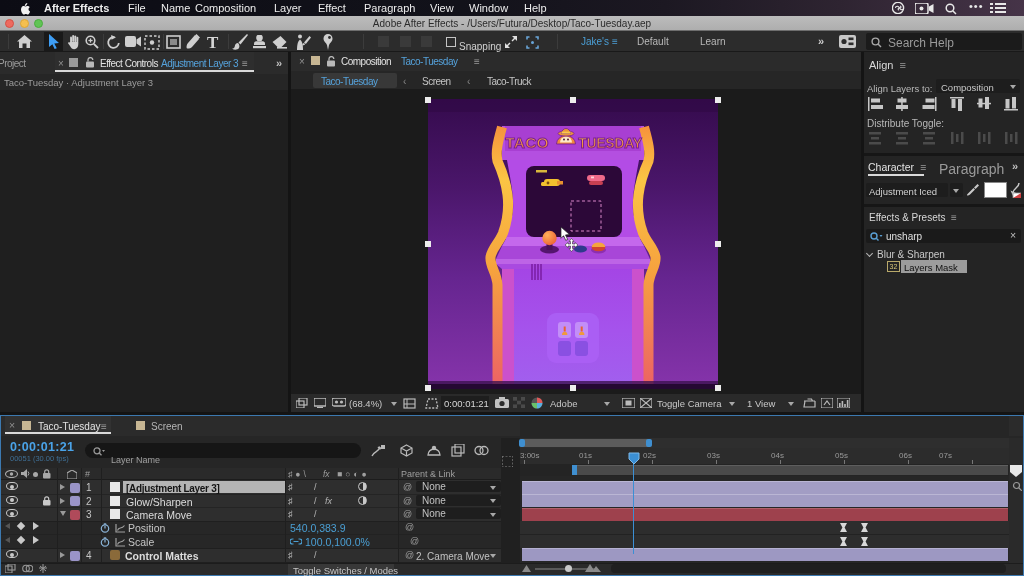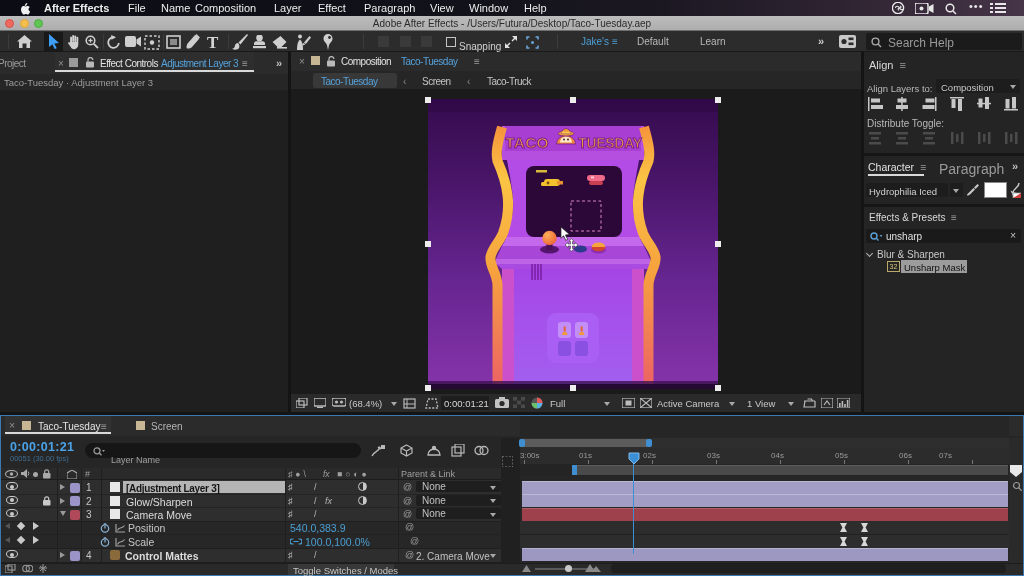--- a/index.html
+++ b/index.html
@@ -306,31 +306,31 @@
           <rect x="0" y="7.4" width="4" height="3.6"></rect>
           <rect x="8" y="7.4" width="4" height="3.6"></rect>
         </g>
       </svg>
     <svg class="icon" style="left:240px;top:3px" width="12" height="12" viewBox="0 0 12 12">
         <circle cx="6" cy="6" r="5.5" fill="#555"></circle>
         <path d="M6 6 L6 .5 A5.5 5.5 0 0 1 11.5 6z" fill="#e05a5a"></path>
         <path d="M6 6 L11.5 6 A5.5 5.5 0 0 1 6 11.5z" fill="#5ab0e0"></path>
         <path d="M6 6 L6 11.5 A5.5 5.5 0 0 1 .5 6z" fill="#6ac06a"></path>
       </svg>
-    <div class="a" style="left:259px;top:4px;font-size:9.5px;color:#c9c9c9">Full</div>
+    <div class="a" style="left:259px;top:4px;font-size:9.5px;color:#c9c9c9">Adobe</div>
     <div class="dar" style="left:313px;top:8px"></div>
     <svg class="icon" style="left:331px;top:4px" width="13" height="10" viewBox="0 0 13 10">
         <rect x="0" y="0" width="13" height="10" fill="none" stroke="#bbb" stroke-width="1.3"></rect>
         <rect x="3.5" y="2.5" width="6" height="5" fill="#bbb"></rect>
       </svg>
     <svg class="icon" style="left:349px;top:4px" width="12" height="10" viewBox="0 0 12 10">
         <rect x="0" y="0" width="12" height="10" fill="none" stroke="#bbb" stroke-width="1.3"></rect>
         <path d="M0 0 L12 10 M12 0 L0 10" stroke="#bbb" stroke-width="1.2"></path>
       </svg>
-    <div class="a" style="left:366px;top:4px;font-size:9.5px;color:#c9c9c9">Active Camera</div>
+    <div class="a" style="left:366px;top:4px;font-size:9.5px;color:#c9c9c9">Toggle Camera</div>
     <div class="dar" style="left:438px;top:8px"></div>
     <div class="a" style="left:456px;top:4px;font-size:9.5px;color:#c9c9c9">1 View</div>
     <div class="dar" style="left:497px;top:8px"></div>
     <svg class="icon" style="left:512px;top:4px" width="13" height="10" viewBox="0 0 13 10">
         <path d="M1 3 h11 M2 3 L1 9 h11 L12 3 M4.5 1 h4 l1 2" fill="none" stroke="#bbb" stroke-width="1.2"></path>
       </svg>
     <svg class="icon" style="left:530px;top:4px" width="12" height="10" viewBox="0 0 12 10">
         <rect x="0" y="0" width="12" height="10" rx="1" fill="none" stroke="#bbb" stroke-width="1.2"></rect>
         <path d="M3 7 L6 3 L9 7" fill="none" stroke="#bbb" stroke-width="1.2"></path>
       </svg>
@@ -477,21 +477,21 @@
   <div class="dar" style="left:146px;top:33px"></div>
 
   <div class="a" style="left:3px;top:66px;font-size:10px;color:#b9b9b9">Distribute Toggle:</div>
   <div class="a" style="left:0;top:101px;width:160px;height:3px;background:#161616"></div>
 
   <div class="a" style="left:4px;top:109px;font-size:10.5px;color:#e3e3e3">Character&nbsp;&nbsp;<span style="color:#9a9a9a">≡</span></div>
   <div class="a" style="left:4px;top:122px;width:56px;height:2px;background:#d9d9d9"></div>
   <div class="a" style="left:75px;top:109px;font-size:14px;color:#9a9a9a">Paragraph</div>
   <div class="a" style="left:148px;top:108px;font-size:11px;color:#c0c0c0;font-weight:bold">»</div>
   <div class="a" style="left:2px;top:131px;width:82px;height:14px;background:#1d1d1d;border-radius:2px"></div>
-  <div class="a" style="left:5px;top:134px;font-size:9.5px;color:#d2d2d2">Hydrophilia Iced</div>
+  <div class="a" style="left:5px;top:134px;font-size:9.5px;color:#d2d2d2">Adjustment Iced</div>
   <div class="a" style="left:86px;top:131px;width:13px;height:14px;background:#1d1d1d;border-radius:2px"></div>
   <div class="dar" style="left:89px;top:137px"></div>
   <svg class="icon" style="left:103px;top:131px" width="13" height="14" viewBox="0 0 13 14">
       <path d="M10.5 1 L12 2.5 8.5 6 7 4.5z" fill="#c9c9c9"></path>
       <path d="M6.5 5 L8 6.5 3 11.5 C2 12.5.5 12.8 0 12.3 -.2 11.5 1.5 10 1.5 10z" fill="#c9c9c9"></path>
     </svg>
   <div class="a" style="left:120px;top:130px;width:23px;height:16px;background:#fff;border:1px solid #888"></div>
   <svg class="icon" style="left:145px;top:130px" width="12" height="16" viewBox="0 0 12 16">
       <path d="M10 1 C10 6 4 6 4 11" fill="none" stroke="#c9c9c9" stroke-width="1.5"></path>
       <path d="M1.5 8.5 L7 11 4 14z" fill="#c9c9c9"></path>
@@ -506,21 +506,21 @@
       <circle cx="4" cy="4" r="3" fill="none" stroke="#5a9fd4" stroke-width="1.4"></circle>
       <line x1="6.3" y1="6.3" x2="8.5" y2="8.5" stroke="#5a9fd4" stroke-width="1.4"></line>
       <path d="M9.5 3 h3 l-1.5 2z" fill="#5a9fd4"></path>
     </svg>
   <div class="a" style="left:22px;top:179px;font-size:10px;color:#e0e0e0">unsharp</div>
   <div class="a" style="left:146px;top:177px;font-size:10.5px;color:#c0c0c0">×</div>
   <div class="chev" style="left:3px;top:199px"></div>
     <div class="a" style="left:13px;top:197px;font-size:10px;color:#c9c9c9">Blur &amp; Sharpen</div>
   <div class="a" style="left:23px;top:209px;width:13px;height:11px;border:1px solid #b9a96a;font-size:7px;color:#d8c87a;text-align:center;line-height:10px">32</div>
   <div class="a" style="left:37px;top:208px;width:66px;height:13px;background:#9c9c9c"></div>
-  <div class="a" style="left:40px;top:210px;font-size:9.5px;color:#111">Unsharp Mask</div>
+  <div class="a" style="left:40px;top:210px;font-size:9.5px;color:#111">Layers Mask</div>
 </div>
 
 <svg class="a" style="left:864px;top:147px" width="1" height="1"></svg>
 <svg class="a" style="left:866px;top:96px" width="156" height="16" viewBox="0 0 156 16">
   <g fill="#c6c6c6">
     <g transform="translate(2,0)">
         <rect x="0" y="1" width="1.5" height="14"></rect>
         <rect x="3" y="2.5" width="9" height="4"></rect>
         <rect x="3" y="9" width="12" height="4"></rect>
       </g>

